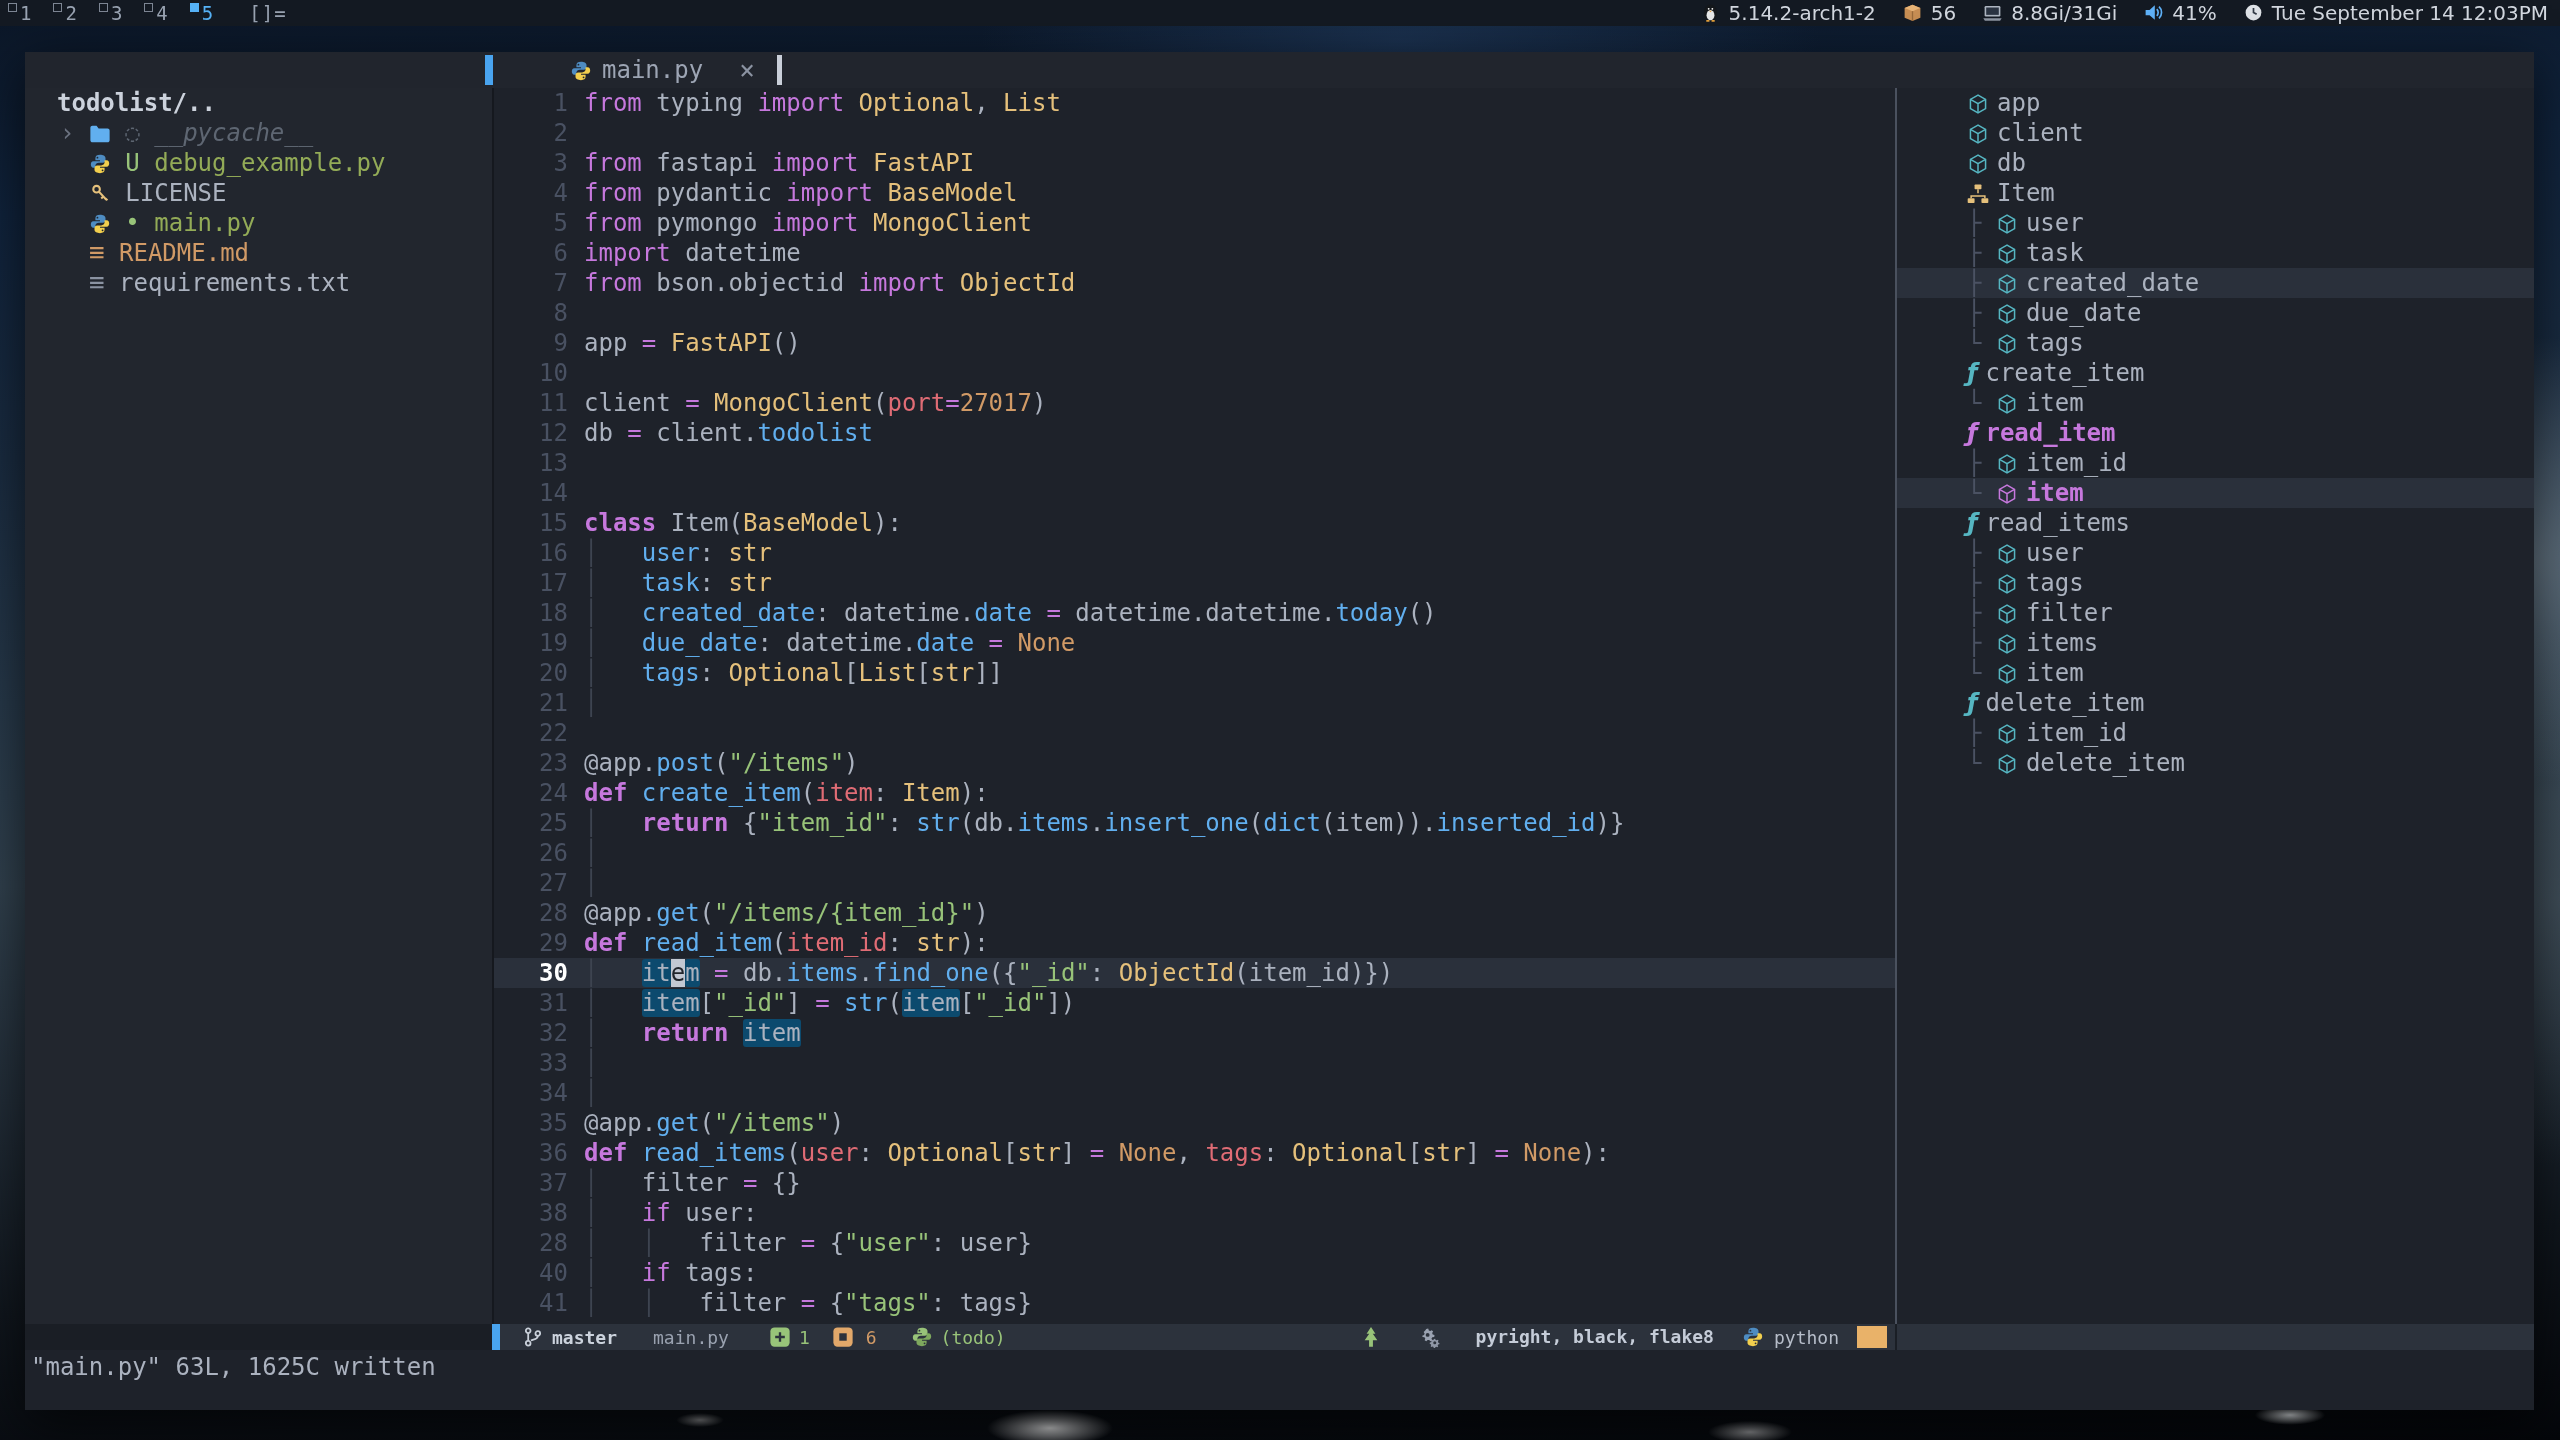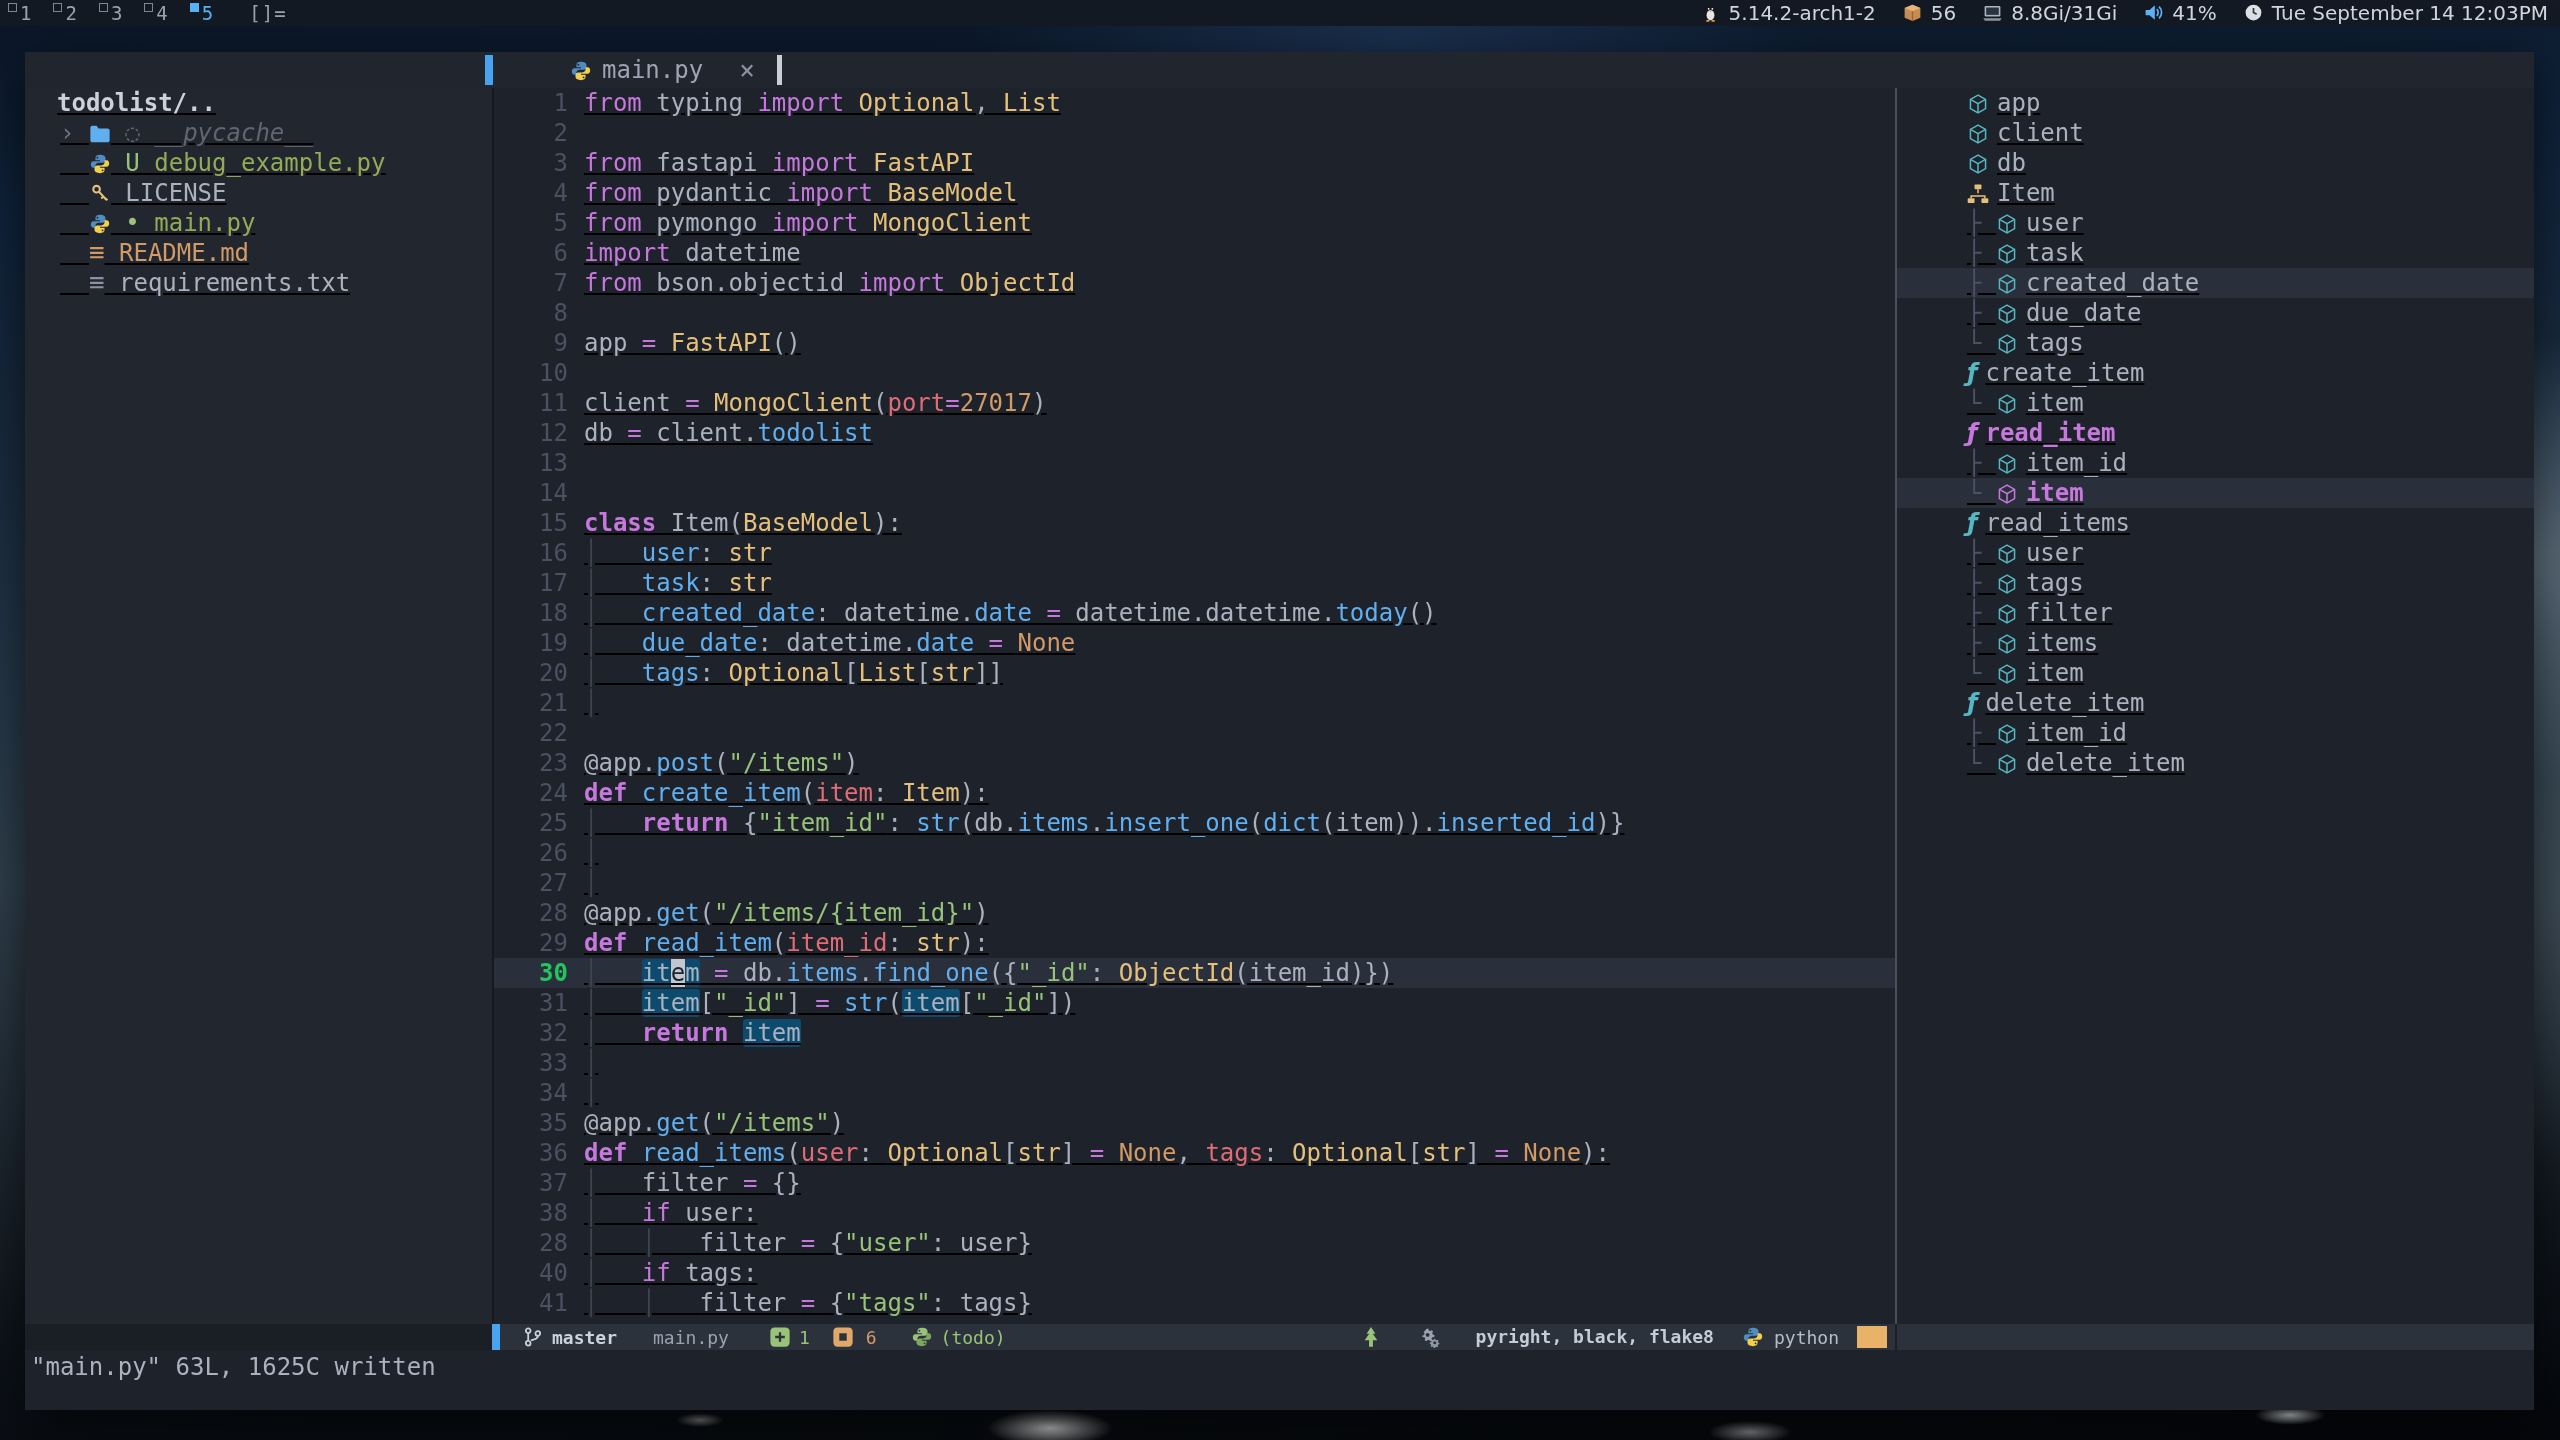--- a/index.html
+++ b/index.html
@@ -39,38 +39,38 @@
 
   
   .tabline{height:36px;background:#21252d;display:flex;align-items:center;flex:none;position:relative;}
   .tab-indicator{position:absolute;left:460px;top:3px;width:8px;height:30px;background:#49a4ef;}
   .tab{display:flex;align-items:center;margin-left:545px;height:36px;color:#9da5b4;font-size:24px;gap:10px;}
   .tab-title{margin-right:26px;}
   .tab-close{color:#8b93a2;font-size:26px;cursor:pointer;}
   .tab-caret{width:5px;height:30px;background:#c9cfd9;margin-left:22px;}
 
   
-  .content{flex:1;display:flex;min-height:0;text-decoration:underline;}
+  .content{flex:1;display:flex;min-height:0;}
   .filetree{width:467px;flex:none;background:#22262e;overflow:hidden;padding-top:0;}
   .ft-root{height:30px;line-height:30px;padding-left:32px;font-weight:bold;color:#ccd2dc;font-size:24px;white-space:pre;}
   .ft-row{height:30px;line-height:30px;padding-left:35px;font-size:24px;white-space:pre;color:#abb2bf;cursor:pointer;}
   .ft-row .chev{color:#6b7280;}
   .ft-row .st{color:#98c379;}
   .ft-row .st.ignored{color:#5e6672;}
   .ft-name.ignored{color:#5e6672;font-style:italic;}
   .ft-name.untracked{color:#93ab57;}
   .ft-name.readme{color:#d19a66;}
   .sepL{width:2px;flex:none;background:#15181e;}
   .sepR{width:2px;flex:none;background:#4a515e;}
 
   .editor{width:1401px;flex:none;background:#1e222a;overflow:hidden;position:relative;}
   .cl{height:30px;line-height:30px;white-space:pre;font-size:24px;color:#abb2bf;}
   .cl.cur{background:#2a303b;}
   .ln{display:inline-block;width:74px;padding-right:16px;text-align:right;color:#495162;}
-  .cl.cur .ln{color:#22c55e;font-weight:bold;}
+  .cl.cur .ln{color:#ffffff;font-weight:bold;}
   .k{color:#c678dd;} .kb{color:#c678dd;font-weight:bold;}
   .t{color:#e5c07b;} .f{color:#61afef;} .a{color:#61afef;}
   .s{color:#98c379;} .n{color:#d19a66;} .p{color:#e06c75;}
   .o{color:#c678dd;} .v{color:#abb2bf;} .g{color:#3d4450;}
   .r{background:#0c4a6e;border-radius:3px;}
   .cbl{background:#c2c8d2;color:#21252b;}
 
   .outline{flex:1;background:#1e222a;overflow:hidden;}
   .orow{height:30px;line-height:30px;white-space:pre;font-size:24px;color:#abb2bf;padding-left:70px;cursor:pointer;}
   .orow .conn{color:#4b5263;}

